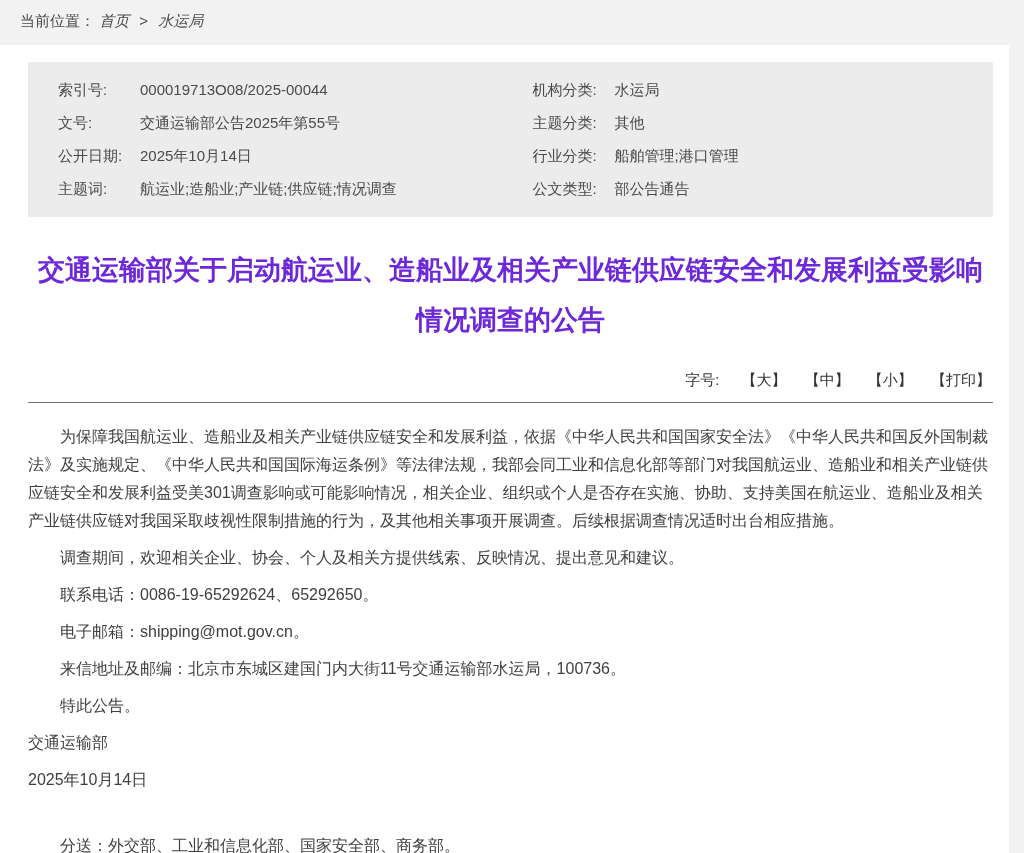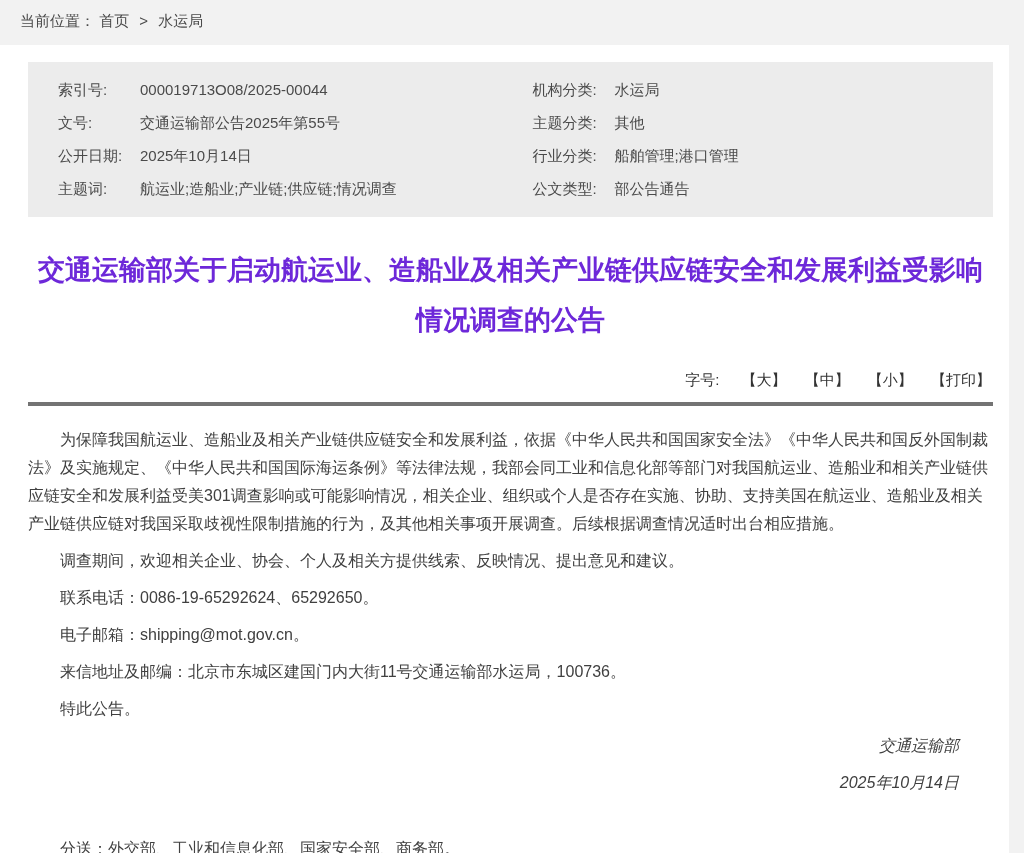--- a/index.html
+++ b/index.html
@@ -14,20 +14,21 @@
     height: 45px;
     background: #f2f2f2;
     padding: 12px 0 0 20px;
     font-size: 15px;
     color: #4a4a4a;
   }
   .breadcrumb-bar a {
     color: #4a4a4a;
     text-decoration: none;
     cursor: pointer;
+    font-style: italic;
   }
   .crumb-sep { margin: 0 6px; color: #4a4a4a; }
 
   
   .panel {
     width: 1009px;
     min-height: 808px;
     background: #ffffff;
     padding: 17px 16px 0 28px;
   }
@@ -58,21 +59,21 @@
     line-height: 50px;
   }
 
   
   .font-controls {
     margin-top: 26px;
     padding-bottom: 12px;
     text-align: right;
     font-size: 15px;
     color: #333333;
-    border-bottom: 4px solid #737373;
+    border-bottom: 1px solid #737373;
     padding-right: 2px;
   }
   .font-controls .fc-label { margin-right: 4px; }
   .font-controls a {
     color: #333333;
     text-decoration: none;
     cursor: pointer;
     margin-left: 14px;
   }
 
@@ -81,23 +82,21 @@
     margin-top: 20px;
     font-size: 16px;
     color: #404040;
   }
   .article-body p {
     text-indent: 2em;
     line-height: 28px;
     margin-bottom: 9px;
   }
   .signature {
-    text-align: right;
     padding-right: 34px;
-    font-style: italic;
   }
   .signature .sig-org { line-height: 28px; margin-bottom: 9px; }
   .signature .sig-date { line-height: 28px; }
   .distribution {
     margin-top: 38px;
     text-indent: 2em;
     line-height: 28px;
   }
 </style>
 </head>

